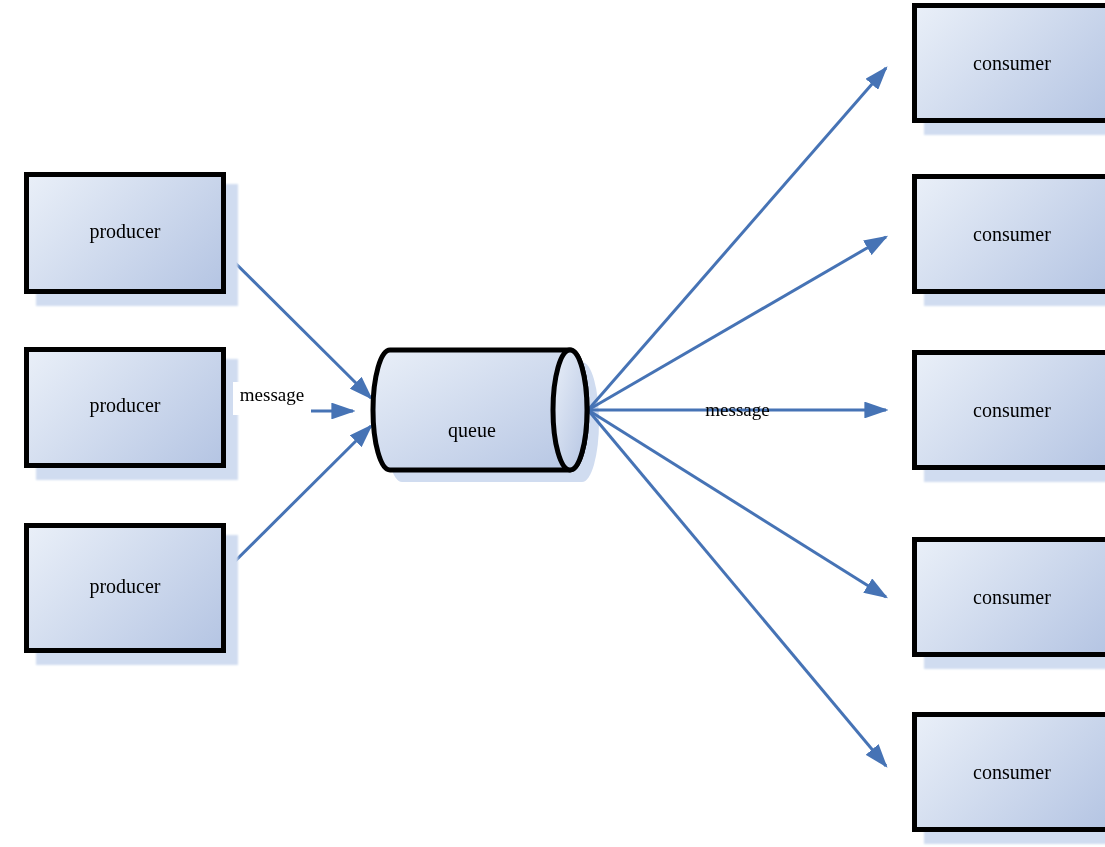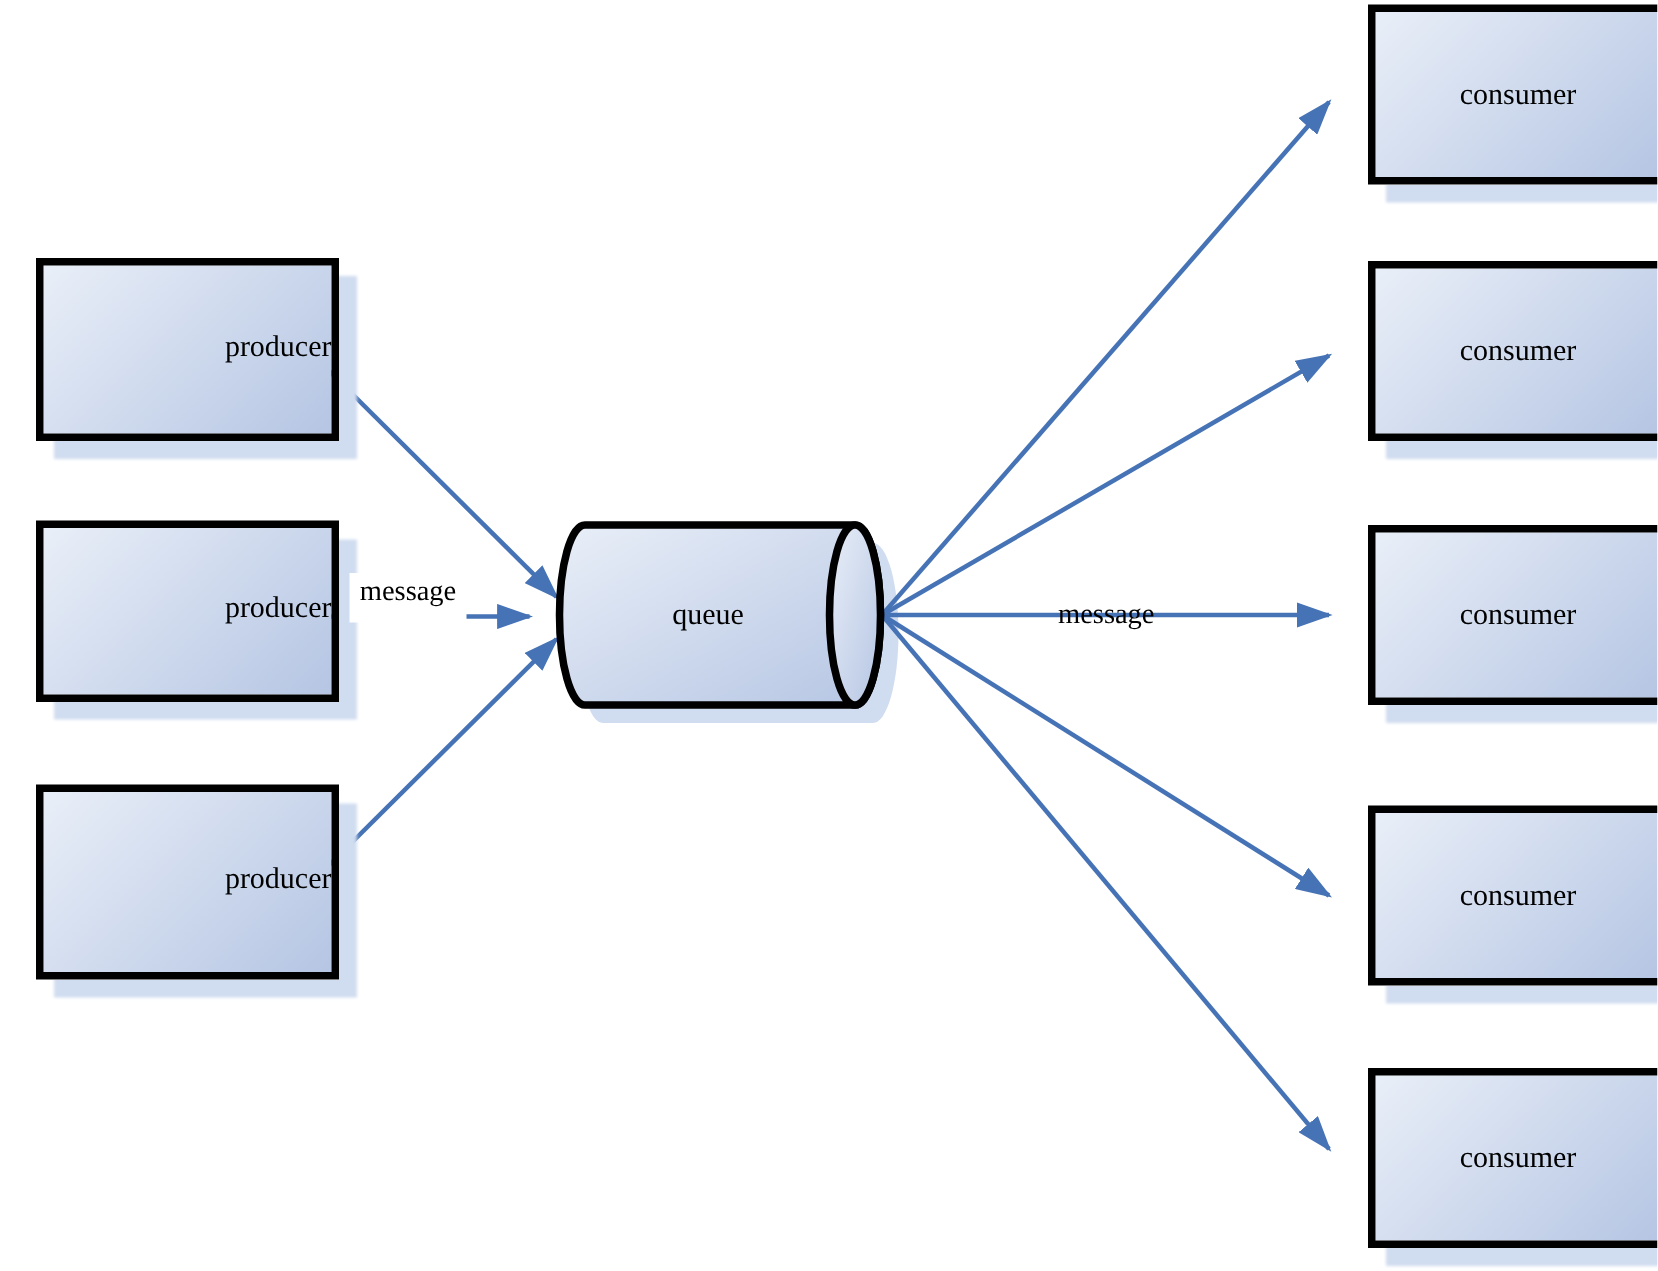--- a/index.html
+++ b/index.html
@@ -30,33 +30,33 @@
     background: linear-gradient(135deg, var(--fill-light) 0%, var(--fill-dark) 100%);
     box-shadow: 12px 12px 2px var(--shadow-color);
     display: flex;
     align-items: center;
     justify-content: center;
     font-size: 20px;
     color: #000;
     box-sizing: border-box;
     margin-left: 22px;
   }
-  .producer { left: 2px; width: 202px; padding-bottom: 4px; justify-content: flex-end; }
+  .producer { left: 2px; width: 202px; padding-bottom: 4px; }
   #producer-1 { top: 172px; height: 122px; }
   #producer-2 { top: 347px; height: 121px; }
   #producer-3 { top: 523px; height: 130px; }
   .consumer { left: 890px; width: 200px; height: 120px; }
   #consumer-1 { top: 3px; }
   #consumer-2 { top: 174px; }
   #consumer-3 { top: 350px; }
   #consumer-4 { top: 537px; }
   #consumer-5 { top: 712px; }
   .queue-label {
     position: absolute;
-    left: 412px; top: 398px;
+    left: 412px; top: 418px;
     width: 120px; height: 24px;
     text-align: center;
     font-size: 20px;
     line-height: 24px;
     color: #000;
   }
   .msg-label {
     position: absolute;
     font-size: 19px;
     color: #000;

